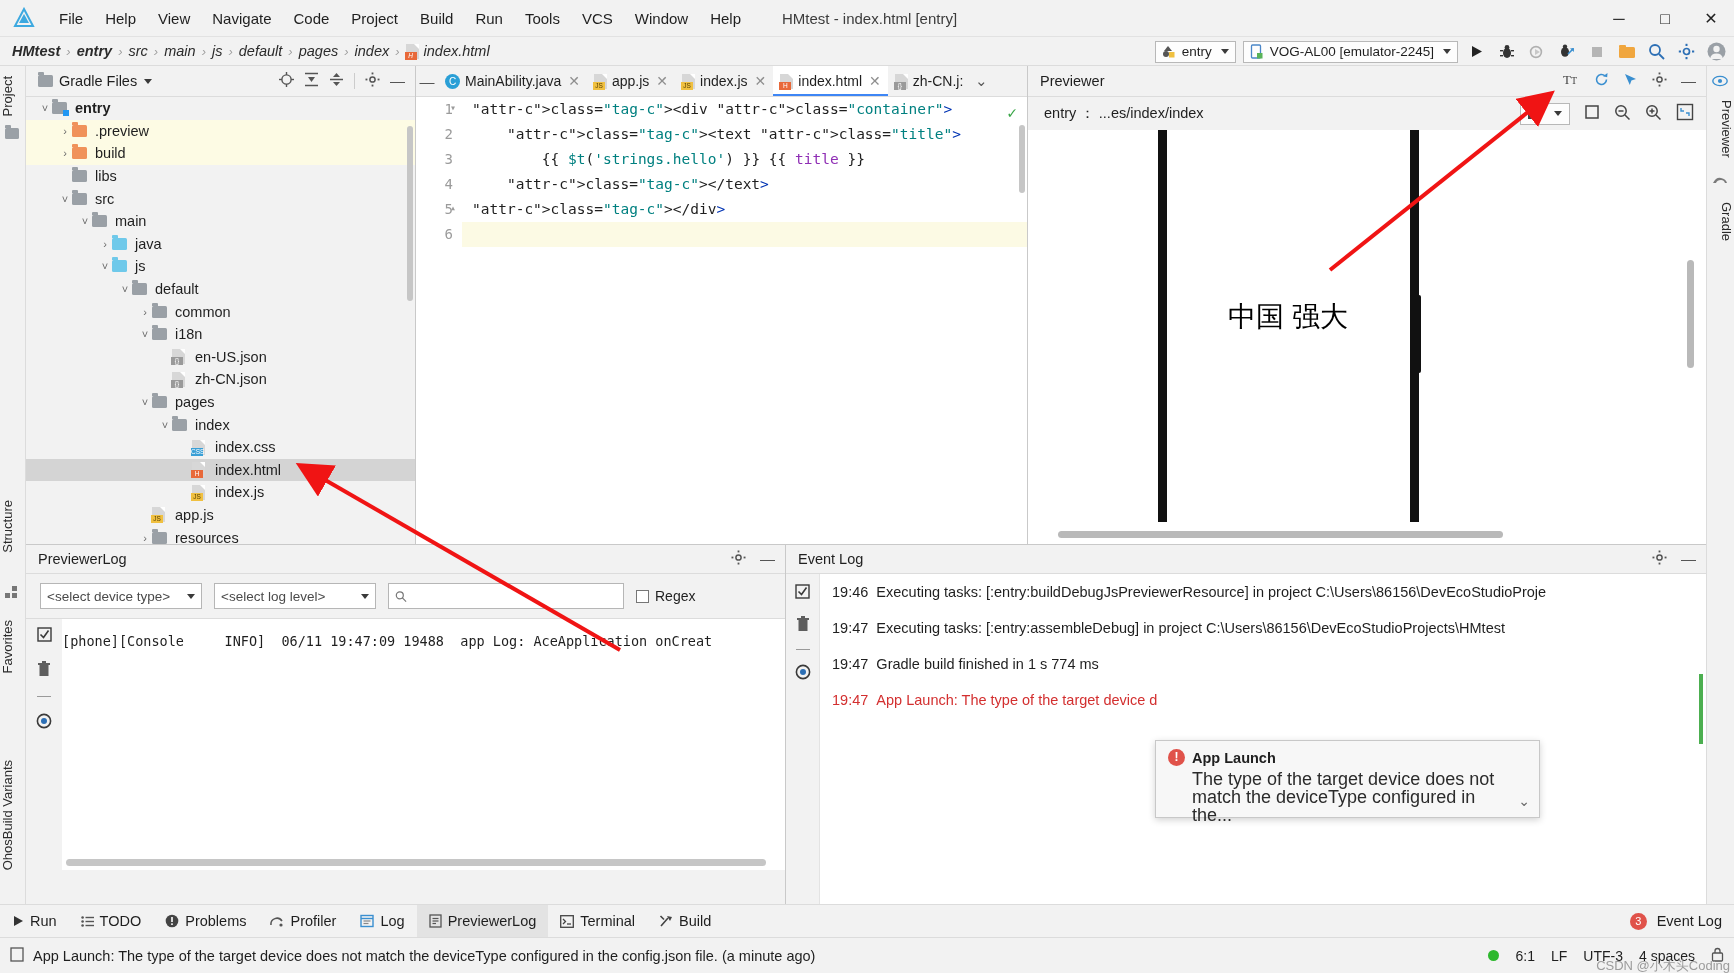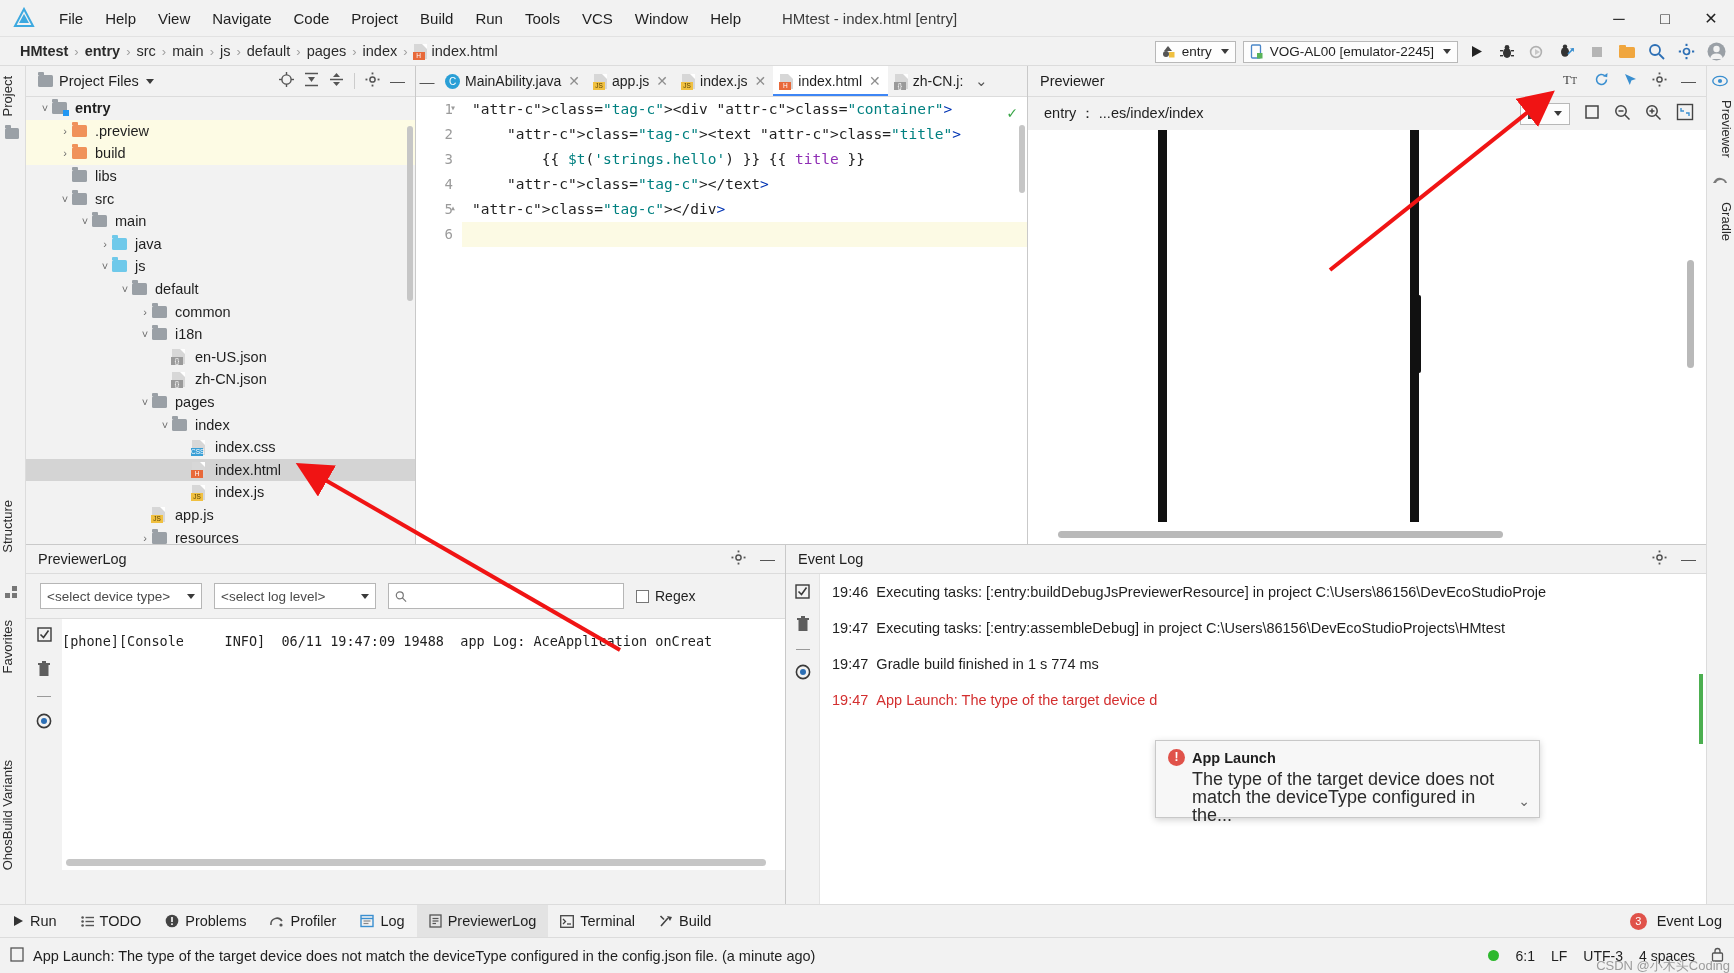--- a/index.html
+++ b/index.html
@@ -32,21 +32,21 @@
     position: absolute; right: 0; top: 0; height: 37px; display: flex; align-items: center;
   }
   .wc { width: 46px; height: 37px; display:flex; align-items:center; justify-content:center; font-size: 16px; color:#222; }
 
   
   .navbar {
     position: absolute; top: 37px; left: 0; width: 1734px; height: 29px;
     background: #f2f2f2; display: flex; align-items: center;
     border-bottom: 1px solid #dcdcdc;
   }
-  .crumbs { display: flex; align-items: center; margin-left: 20px; }
+  .crumbs { display: flex; align-items: center; margin-left: 12px; font-style: italic; }
   .crumb { font-size: 14.5px; color: #2b2b2b; white-space: nowrap; }
   .crumb.bold { font-weight: bold; }
   .sep { color: #a0a0a0; margin: 0 6px; font-size: 13px; }
   .crumb-file { display: flex; align-items: center; gap: 5px; }
 
   .toolbar-right {
     position: absolute; right: 6px; top: 0; height: 29px; display: flex; align-items: center; gap: 7px;
   }
   .combo {
     height: 22px; border: 1px solid #b8b8b8; background: #fdfdfd;
@@ -400,21 +400,21 @@
         </svg></div>
     <div style="position:absolute;left:5px;top:213px;"><svg width="16" height="16" viewBox="0 0 16 16">
           <polygon points="10,3 4,8 10,13" fill="#4a90d9"></polygon>
           <line x1="12" y1="3" x2="12" y2="13" stroke="#4a90d9" stroke-width="1.6"></line>
         </svg></div>
   </div>
 
   <div class="project-panel">
     <div class="panel-head">
       <div class="foldericon" style="margin-left:8px;"></div>
-      <span class="panel-title">Project Files</span>
+      <span class="panel-title">Gradle Files</span>
       <span class="caret" style="margin-left:7px;"></span>
       <div class="panel-head-icons">
         <span><svg width="15" height="15" viewBox="0 0 15 15">
               <circle cx="7.5" cy="7.5" r="4.6" fill="none" stroke="#555" stroke-width="1.4"></circle>
               <line x1="7.5" y1="0" x2="7.5" y2="3" stroke="#555" stroke-width="1.4"></line>
               <line x1="7.5" y1="12" x2="7.5" y2="15" stroke="#555" stroke-width="1.4"></line>
               <line x1="0" y1="7.5" x2="3" y2="7.5" stroke="#555" stroke-width="1.4"></line>
               <line x1="12" y1="7.5" x2="15" y2="7.5" stroke="#555" stroke-width="1.4"></line>
             </svg></span>
         <span><svg width="15" height="15" viewBox="0 0 15 15">
@@ -737,20 +737,21 @@
               <rect x="1.5" y="1.5" width="15" height="15" fill="none" stroke="#444" stroke-width="1.4"></rect>
               <polyline points="5,5 5,8 8,8" fill="none" stroke="#3a8fd0" stroke-width="1.4"></polyline>
               <polyline points="13,13 13,10 10,10" fill="none" stroke="#3a8fd0" stroke-width="1.4"></polyline>
             </svg></span>
       </div>
     </div>
     <div class="prev-canvas">
       <div class="phone-left"></div>
       <div class="phone-right"></div>
       <div class="phone-btn"></div>
+      <div class="preview-text">中国 强大</div>
       <div class="hscroll"></div>
       <div class="prev-vscroll"></div>
     </div>
   </div>
 
   <div class="rightstrip">
     <div style="position:absolute;right:6px;top:8px;"><svg width="16" height="12" viewBox="0 0 16 12">
           <ellipse cx="8" cy="6" rx="7.2" ry="4.6" fill="none" stroke="#3a8fd0" stroke-width="1.4"></ellipse>
           <circle cx="8" cy="6" r="2.1" fill="#3a8fd0"></circle>
         </svg></div>

